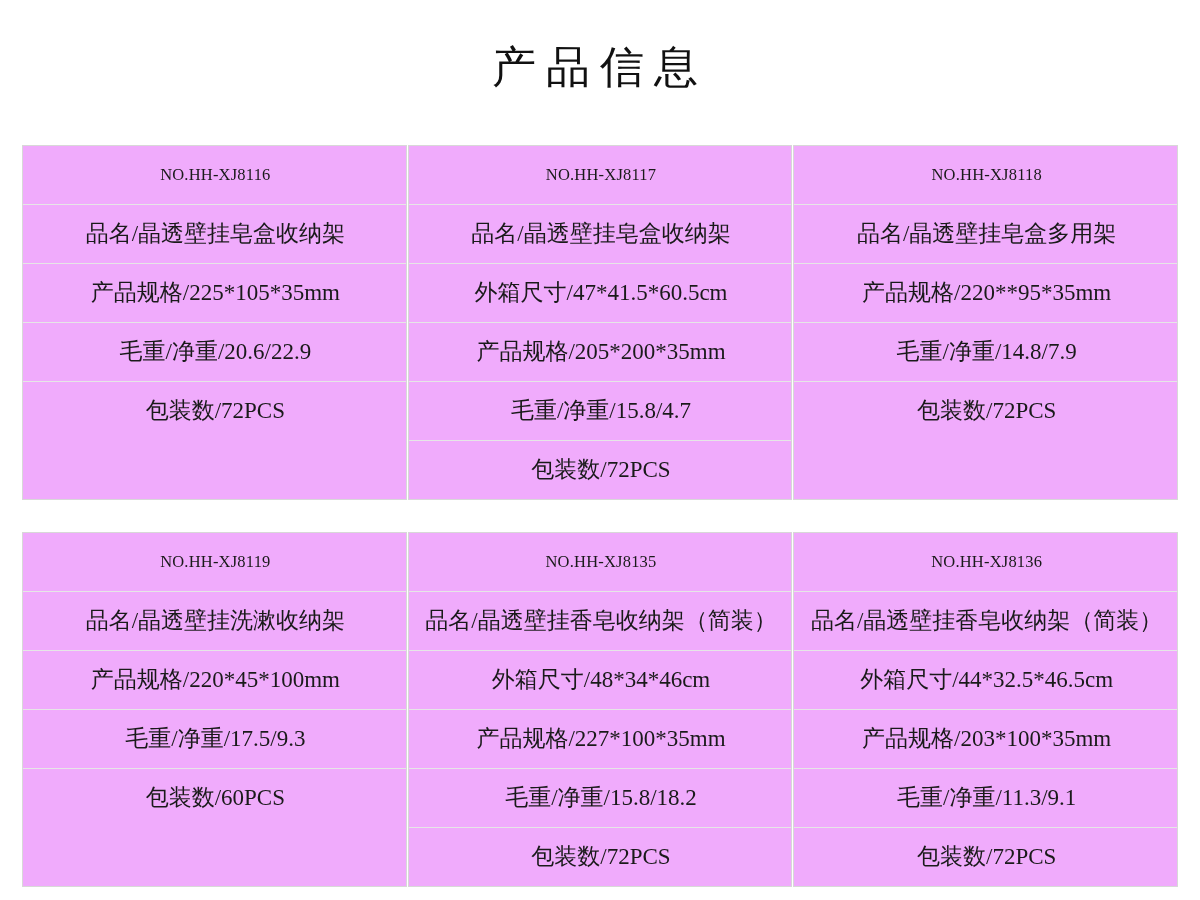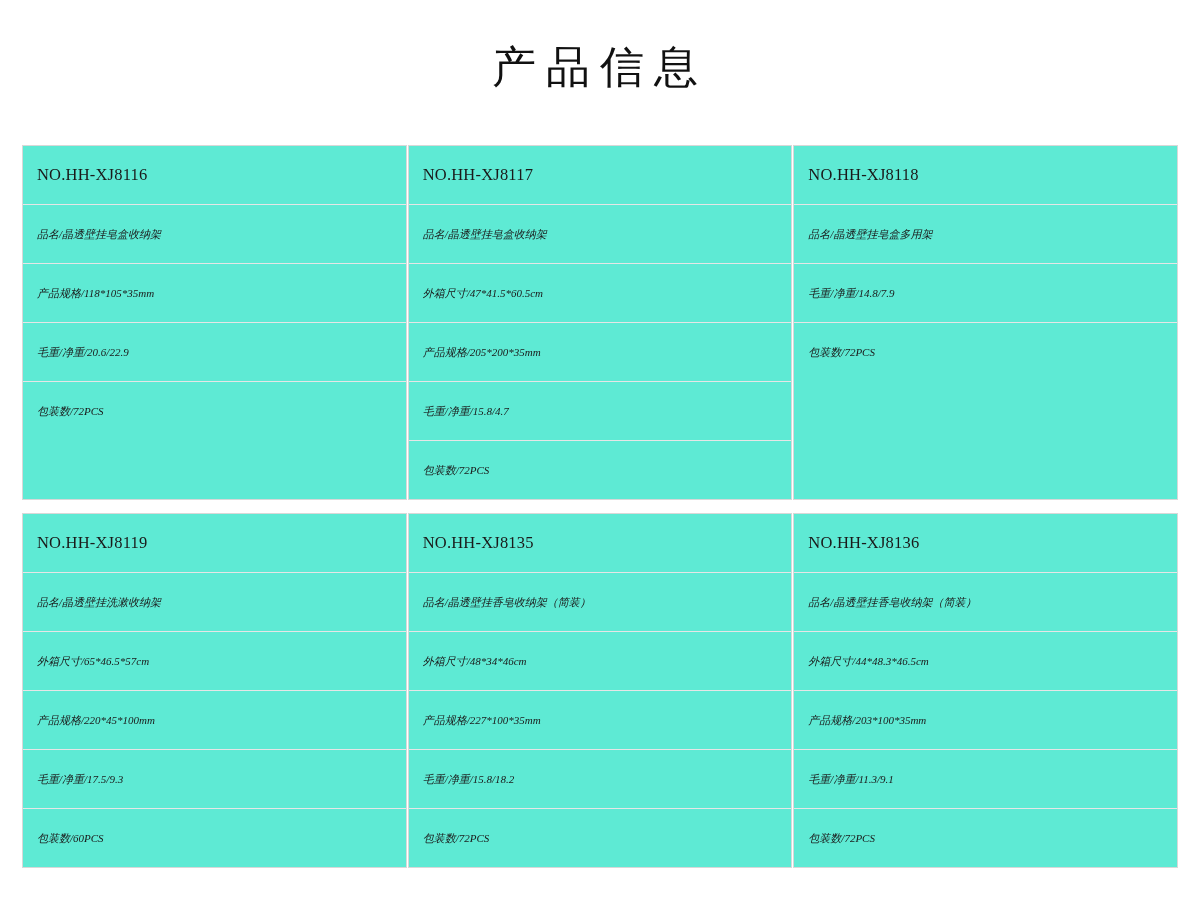--- a/index.html
+++ b/index.html
@@ -35,30 +35,31 @@
     margin-top: 48px;
     padding: 0 22px;
     box-sizing: border-box;
   }
   .grid-row {
     display: flex;
     width: 100%;
     box-sizing: border-box;
   }
   .grid-row + .grid-row {
-    margin-top: 13px;
+    margin-top: 32px;
   }
   .card {
     width: 386px;
     box-sizing: border-box;
     border-top: 1px solid #d8d8d8;
     border-bottom: 1px solid #d8d8d8;
     border-left: 1px solid #d8d8d8;
     border-right: 1px solid #d8d8d8;
-    background: #5eead4;
+    background: #f0abfc;
+    text-align: center;
   }
   .card + .card {
     margin-left: 1px;
   }
   .card-line {
     font-size: 17px;
     line-height: 20px;
     padding: 19px 12px 19px 14px;
     border-bottom: 1px solid #e6e6e6;
     white-space: nowrap;
@@ -67,85 +68,84 @@
     font-family: "Liberation Serif", "DejaVu Serif", serif;
   }
   .card-line:last-child {
     border-bottom: none;
   }
   .card-line.code {
     letter-spacing: 0.2px;
     font-size: 16.5px;
   }
   .card-line.cn {
-    font-size: 11px;
-    font-style: italic;
+    font-size: 23px;
   }
 </style>
 </head>
 <body>
 
 <div class="page">
 
   <h1 class="page-title">产品信息</h1>
 
   <div class="grid">
 
     <div class="grid-row">
 
       <div class="card">
         <div class="card-line code">NO.HH-XJ8116</div>
         <div class="card-line cn">品名/晶透壁挂皂盒收纳架</div>
-        <div class="card-line cn">产品规格/118*105*35mm</div>
+        <div class="card-line cn">产品规格/225*105*35mm</div>
         <div class="card-line cn">毛重/净重/20.6/22.9</div>
         <div class="card-line cn">包装数/72PCS</div>
       </div>
 
       <div class="card">
         <div class="card-line code">NO.HH-XJ8117</div>
         <div class="card-line cn">品名/晶透壁挂皂盒收纳架</div>
         <div class="card-line cn">外箱尺寸/47*41.5*60.5cm</div>
         <div class="card-line cn">产品规格/205*200*35mm</div>
         <div class="card-line cn">毛重/净重/15.8/4.7</div>
         <div class="card-line cn">包装数/72PCS</div>
       </div>
 
       <div class="card">
         <div class="card-line code">NO.HH-XJ8118</div>
         <div class="card-line cn">品名/晶透壁挂皂盒多用架</div>
+        <div class="card-line cn">产品规格/220**95*35mm</div>
         <div class="card-line cn">毛重/净重/14.8/7.9</div>
         <div class="card-line cn">包装数/72PCS</div>
       </div>
 
     </div>
 
     <div class="grid-row">
 
       <div class="card">
         <div class="card-line code">NO.HH-XJ8119</div>
         <div class="card-line cn">品名/晶透壁挂洗漱收纳架</div>
-        <div class="card-line cn">外箱尺寸/65*46.5*57cm</div>
         <div class="card-line cn">产品规格/220*45*100mm</div>
         <div class="card-line cn">毛重/净重/17.5/9.3</div>
         <div class="card-line cn">包装数/60PCS</div>
       </div>
 
       <div class="card">
         <div class="card-line code">NO.HH-XJ8135</div>
         <div class="card-line cn">品名/晶透壁挂香皂收纳架（简装）</div>
         <div class="card-line cn">外箱尺寸/48*34*46cm</div>
         <div class="card-line cn">产品规格/227*100*35mm</div>
         <div class="card-line cn">毛重/净重/15.8/18.2</div>
         <div class="card-line cn">包装数/72PCS</div>
       </div>
 
       <div class="card">
         <div class="card-line code">NO.HH-XJ8136</div>
         <div class="card-line cn">品名/晶透壁挂香皂收纳架（简装）</div>
-        <div class="card-line cn">外箱尺寸/44*48.3*46.5cm</div>
+        <div class="card-line cn">外箱尺寸/44*32.5*46.5cm</div>
         <div class="card-line cn">产品规格/203*100*35mm</div>
         <div class="card-line cn">毛重/净重/11.3/9.1</div>
         <div class="card-line cn">包装数/72PCS</div>
       </div>
 
     </div>
 
   </div>
 </div>
 

